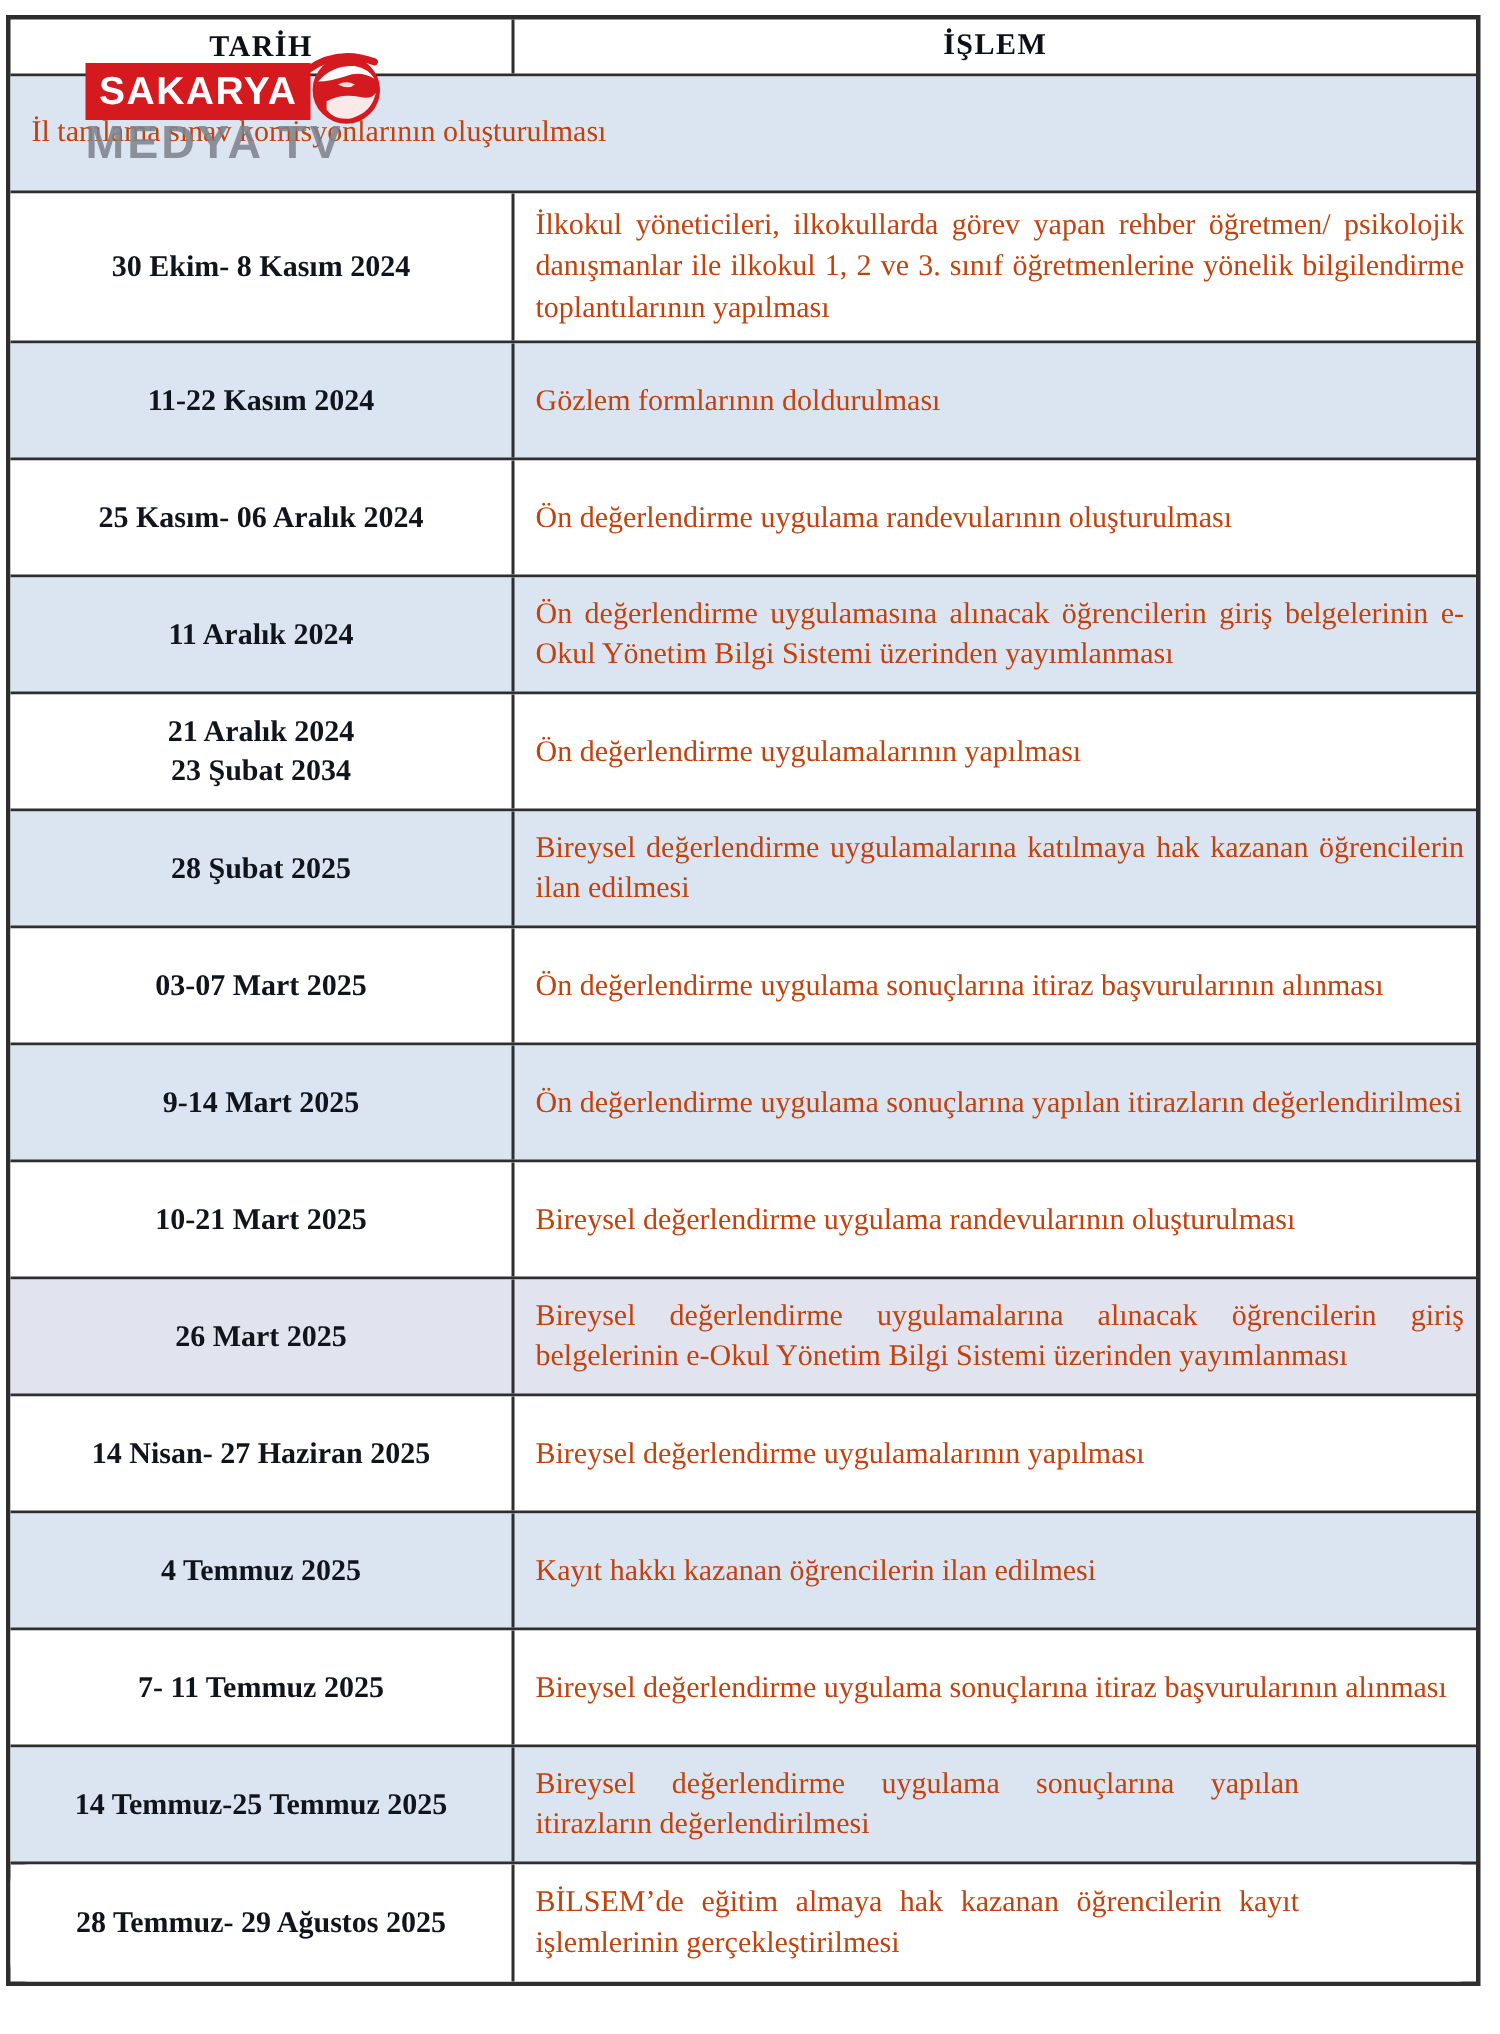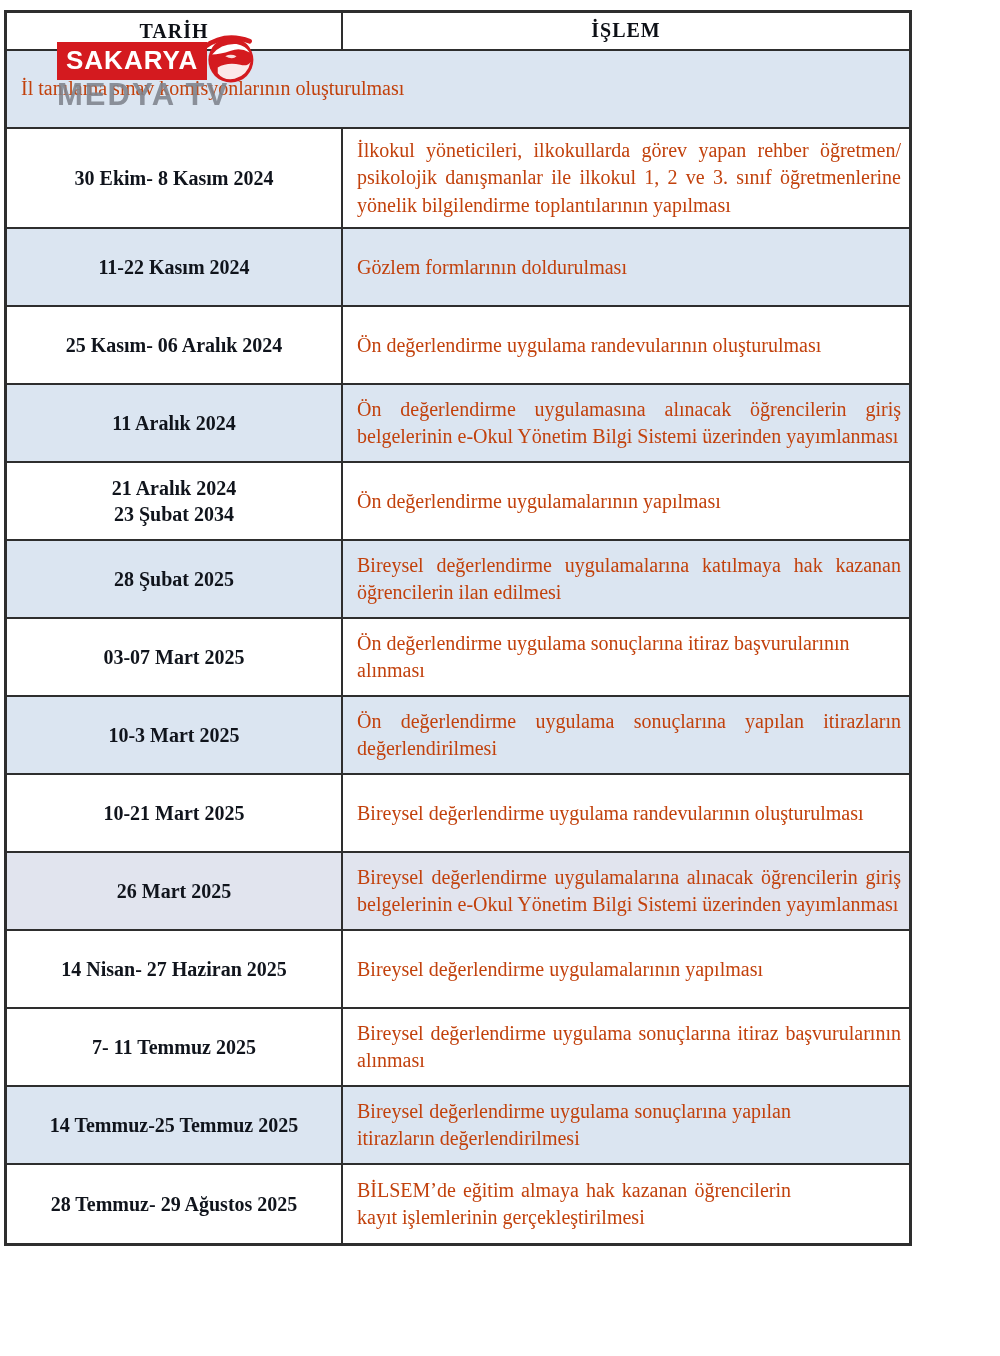--- a/index.html
+++ b/index.html
@@ -8,21 +8,21 @@
     width: 1000px; height: 1356px;
     background: #ffffff;
     font-family: "Liberation Serif", serif;
     position: relative;
     overflow: hidden;
   }
 
   .schedule-table {
     position: absolute;
     left: 4px; top: 10px;
-    width: 908px;
+    width: 983px;
     border: 3px solid #2e2e2e;
     background: #ffffff;
   }
 
   .row {
     display: flex;
     border-bottom: 2px solid #2e2e2e;
   }
   .row:last-child { border-bottom: none; border-radius: 12px; }
 
@@ -178,21 +178,21 @@
     <div class="cell date-cell">
         <span>03-07 Mart 2025</span>
       </div>
     <div class="cell islem-cell">
         <span>Ön değerlendirme uygulama sonuçlarına itiraz başvurularının alınması</span>
       </div>
   </div>
 
   <div class="row data-row r-blue">
     <div class="cell date-cell">
-        <span>10-3 Mart 2025</span>
+        <span>9-14 Mart 2025</span>
       </div>
     <div class="cell islem-cell jz">
         <span>Ön değerlendirme uygulama sonuçlarına yapılan itirazların değerlendirilmesi</span>
       </div>
   </div>
 
   <div class="row data-row r-white">
     <div class="cell date-cell">
         <span>10-21 Mart 2025</span>
       </div>
@@ -212,20 +212,28 @@
 
   <div class="row data-row r-white">
     <div class="cell date-cell">
         <span>14 Nisan- 27 Haziran 2025</span>
       </div>
     <div class="cell islem-cell">
         <span>Bireysel değerlendirme uygulamalarının yapılması</span>
       </div>
   </div>
 
+  <div class="row data-row r-blue">
+    <div class="cell date-cell">
+        <span>4 Temmuz 2025</span>
+      </div>
+    <div class="cell islem-cell">
+        <span>Kayıt hakkı kazanan öğrencilerin ilan edilmesi</span>
+      </div>
+  </div>
 
   <div class="row data-row r-white">
     <div class="cell date-cell">
         <span>7- 11 Temmuz 2025</span>
       </div>
     <div class="cell islem-cell jz">
         <span>Bireysel değerlendirme uygulama sonuçlarına itiraz başvurularının alınması</span>
       </div>
   </div>
 

